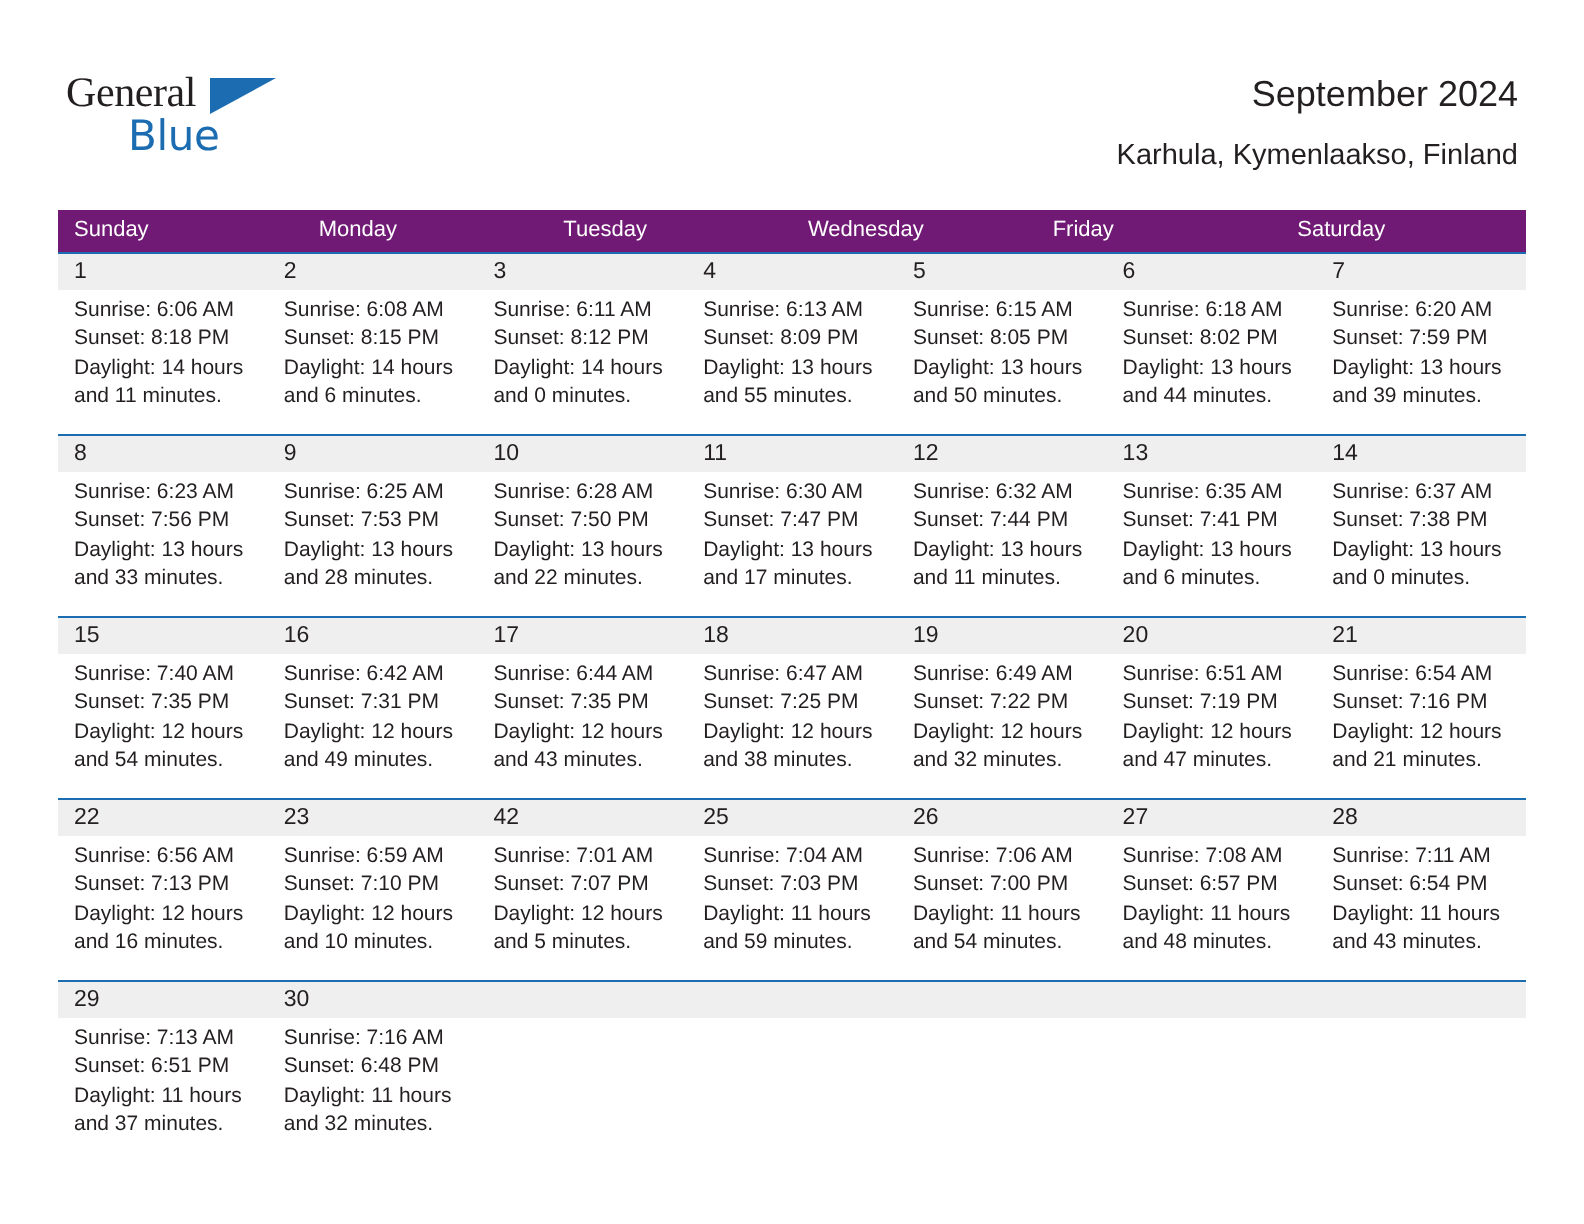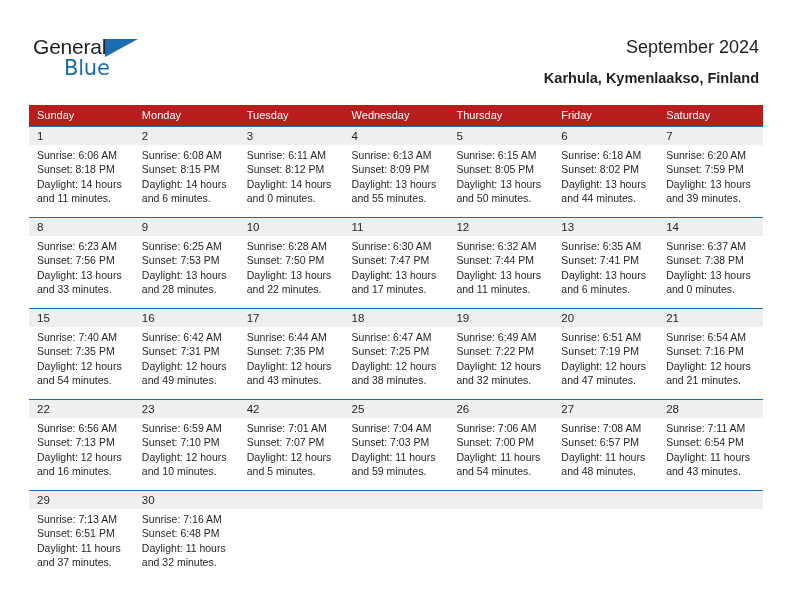--- a/index.html
+++ b/index.html
@@ -38,21 +38,21 @@
     width: 130px;
     height: 46px;
   }
   .logo-general {
     position: absolute;
     left: 0;
     top: 0;
     font-size: 21px;
     letter-spacing: -0.2px;
     color: #231f20;
-    font-family: Liberation Sans, sans-serif;
+    font-family: Liberation Serif, serif;
     font-weight: 400;
     line-height: 1;
   }
   .logo-triangle {
     position: absolute;
     left: 72px;
     top: 3px;
     width: 0;
     height: 0;
     border-left: 33px solid #1b6cb0;
@@ -78,39 +78,39 @@
   }
   .cal-title {
     font-size: 18px;
     font-weight: 400;
     color: #231f20;
     line-height: 34px;
     white-space: nowrap;
   }
   .cal-subtitle {
     font-size: 14.5px;
-    font-weight: 700;
+    font-weight: 400;
     color: #231f20;
     line-height: 20px;
     margin-top: 4px;
     white-space: nowrap;
     margin-left: 40px;
   }
 
   
   .calendar {
     position: absolute;
     left: 29px;
     top: 105px;
     width: 734px;
   }
 
   .weekday-row {
     display: flex;
-    background: #b91c1c;
+    background: #701a75;
     height: 21px;
   }
   .weekday-cell {
     flex: 1 1 0;
     color: #ffffff;
     font-size: 11px;
     line-height: 21px;
     padding-left: 8px;
     box-sizing: border-box;
     white-space: nowrap;
@@ -184,21 +184,20 @@
 
   </div>
 
   <div class="calendar">
 
     <div class="weekday-row">
       <div class="weekday-cell">Sunday</div>
       <div class="weekday-cell">Monday</div>
       <div class="weekday-cell">Tuesday</div>
       <div class="weekday-cell">Wednesday</div>
-      <div class="weekday-cell">Thursday</div>
       <div class="weekday-cell">Friday</div>
       <div class="weekday-cell">Saturday</div>
     </div>
 
     <div class="week-row">
       <div class="daynum-band"></div>
       <div class="week-cells">
         <div class="day-cell">
           <div class="day-number">1</div>
           <div class="day-info">

